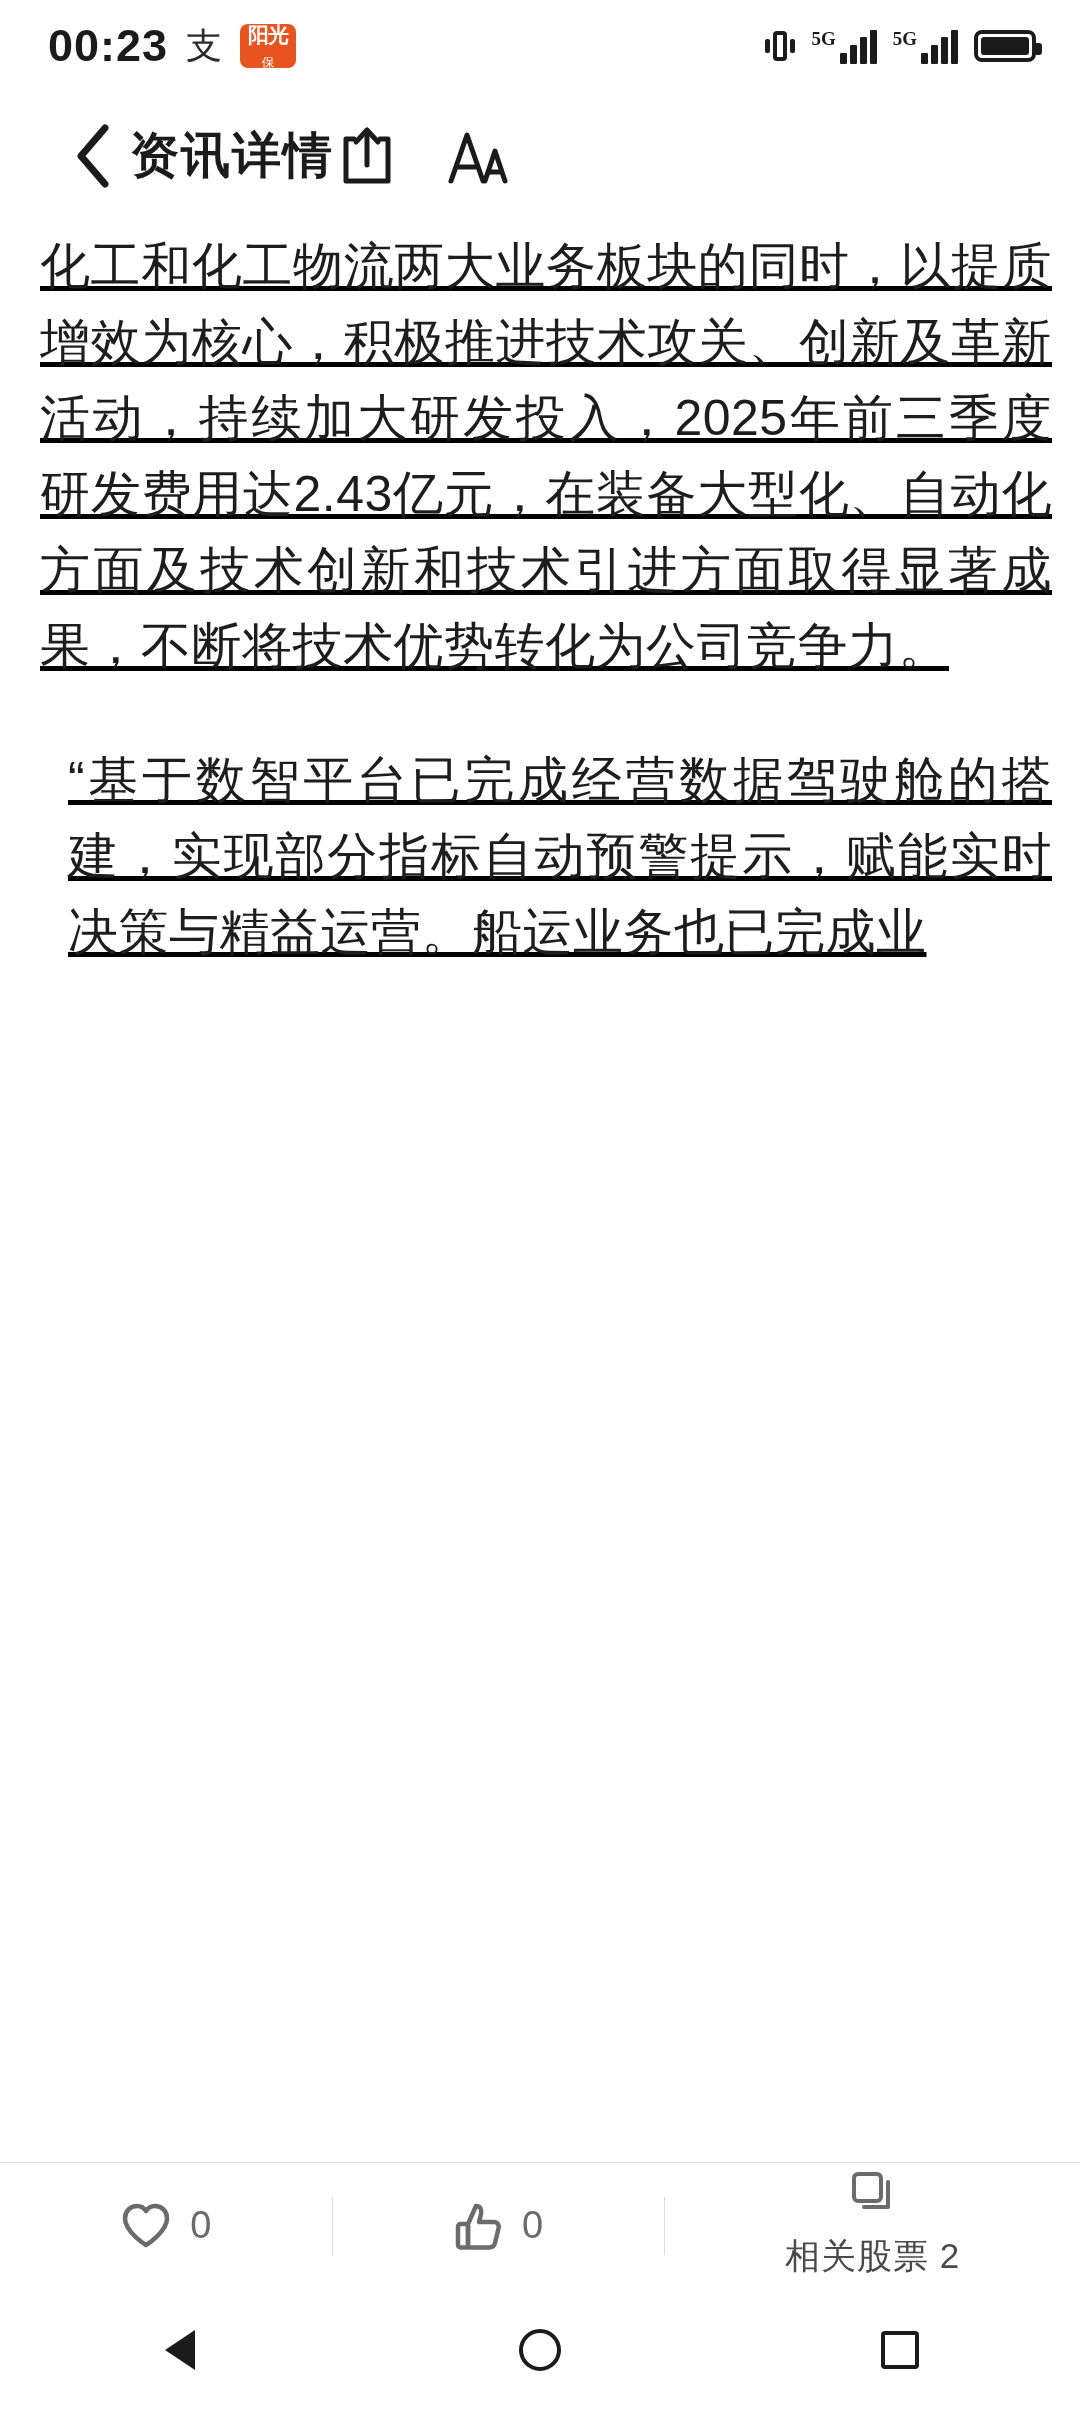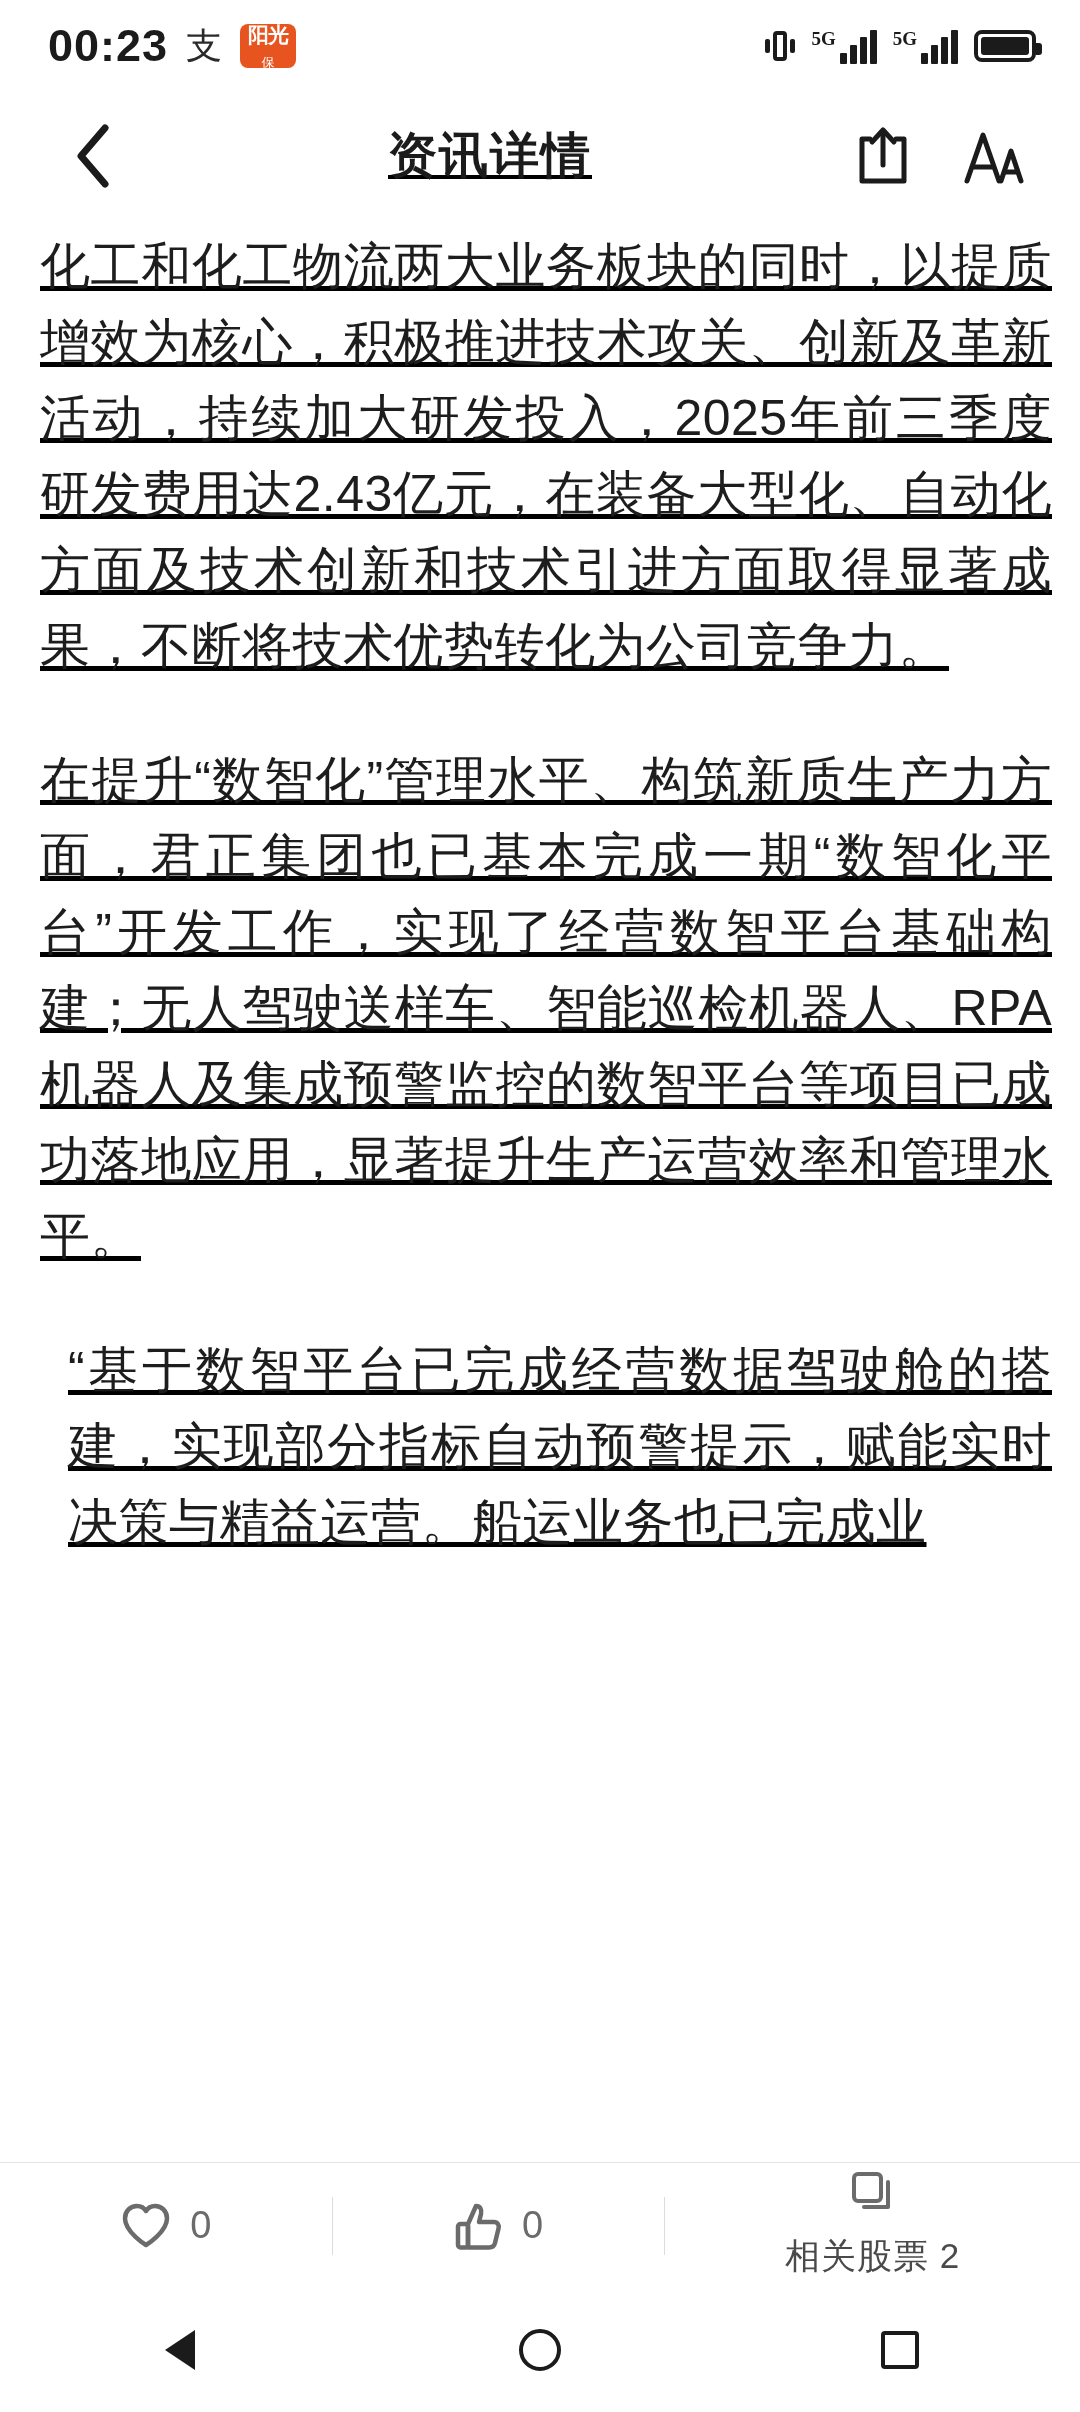--- a/index.html
+++ b/index.html
@@ -51,23 +51,22 @@
   }
   .battery::after {
     content:""; position:absolute; right:-10px; top:9px;
     width:6px; height:12px; background:#1b1b1b; border-radius:0 3px 3px 0;
   }
   .battery .fill { height:100%; width:100%; background:#1b1b1b; border-radius:3px; }
 
   
   .topnav {
     position:absolute; top:92px; left:0; width:1080px; height:128px;
-    display:flex; align-items:center; justify-content:space-between;
+    display:flex; align-items:center; justify-content:flex-start;
     padding:0 52px 0 60px;
-    text-decoration:underline;
   }
   .nav-back { width:70px; height:70px; display:flex; align-items:center; justify-content:center; }
   .nav-title { font-size:49px; font-weight:bold; color:#1b1b1b; letter-spacing:2px; }
   .nav-actions { display:flex; align-items:center; gap:46px; }
   .nav-ic { width:66px; height:66px; display:flex; align-items:center; justify-content:center; }
 
   
   .article {
     position:absolute; top:228px; left:6px; width:1080px;
     height:1940px;
@@ -186,21 +185,20 @@
           <path d="M11 42 H29" fill="none" stroke="#1b1b1b" stroke-width="5" stroke-linecap="round"></path>
           <path d="M38 56 L48 26 L58 56" fill="none" stroke="#1b1b1b" stroke-width="5" stroke-linecap="round" stroke-linejoin="round"></path>
           <path d="M42 47 H54" fill="none" stroke="#1b1b1b" stroke-width="5" stroke-linecap="round"></path>
         </svg>
       </div>
     </div>
   </div>
 
   <div class="article">
     <p class="para">化工和化工物流两大业务板块的同时，以提质增效为核心，积极推进技术攻关、创新及革新活动，持续加大研发投入，2025年前三季度研发费用达2.43亿元，在装备大型化、自动化方面及技术创新和技术引进方面取得显著成果，不断将技术优势转化为公司竞争力。</p>
-    <p class="para">在提升“数智化”管理水平、构筑新质生产力方面，君正集团也已基本完成一期“数智化平台”开发工作，实现了经营数智平台基础构建；无人驾驶送样车、智能巡检机器人、RPA机器人及集成预警监控的数智平台等项目已成功落地应用，显著提升生产运营效率和管理水平。</p>
     <p class="para">“基于数智平台已完成经营数据驾驶舱的搭建，实现部分指标自动预警提示，赋能实时决策与精益运营。船运业务也已完成业</p>
   </div>
 
   <div class="bottombar">
     <div class="bb-item">
       <svg width="52" height="50" viewBox="0 0 52 50" aria-hidden="true">
         <path d="M26 44 C26 44 5 31 5 17.5 C5 10 10.5 5 17 5 C21.5 5 24.5 7.5 26 10 C27.5 7.5 30.5 5 35 5 C41.5 5 47 10 47 17.5 C47 31 26 44 26 44 Z" fill="none" stroke="#6b6b6b" stroke-width="4.5" stroke-linejoin="round"></path>
       </svg>
       <span class="bb-count">0</span>
     </div>

